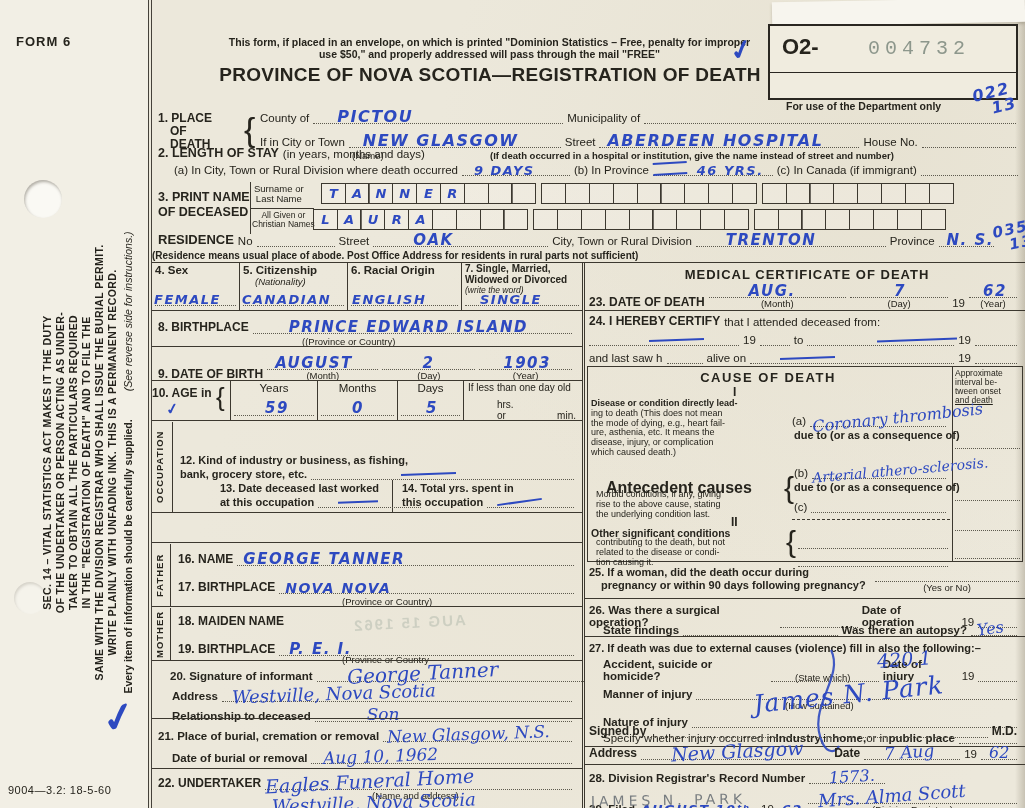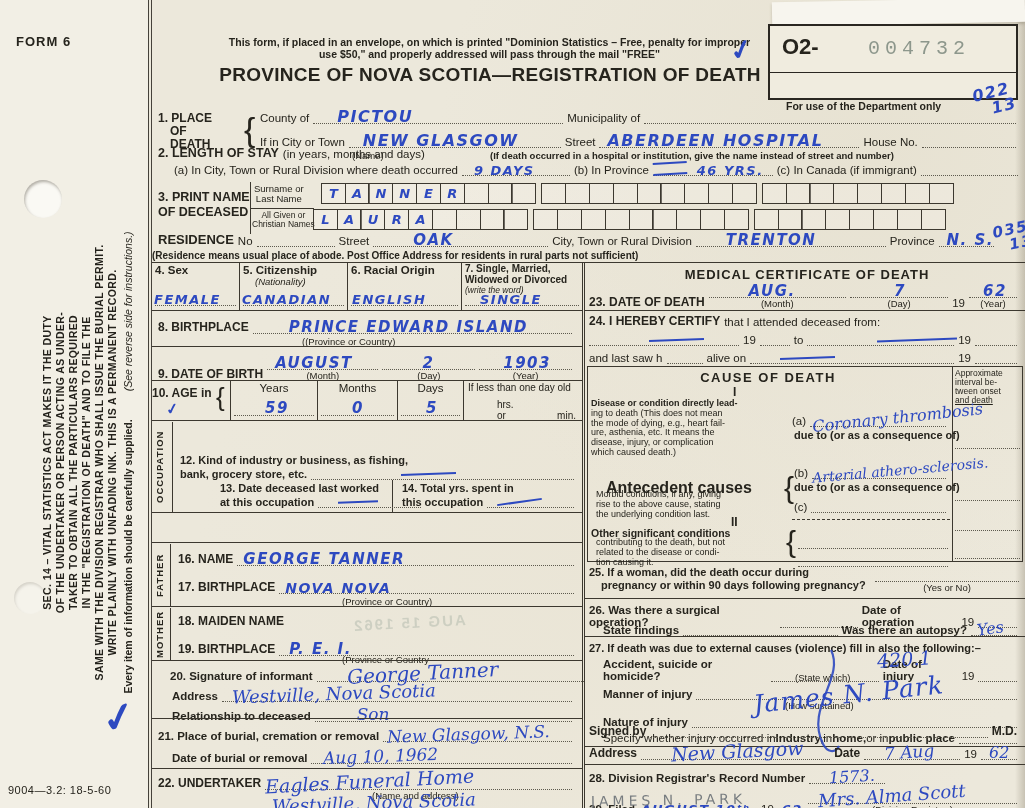--- a/index.html
+++ b/index.html
@@ -416,21 +416,21 @@
       </div>
       <div class="abs row" style="left:20px;top:426px;width:404px;">
         <span class="b" style="font-size:11.5px;">Address</span>
         <span class="seg fill">
             <span class="cur" style="left:10px;font-size:18px;transform:rotate(-2deg);">Westville, Nova Scotia</span>
           </span>
       </div>
       <div class="abs row" style="left:20px;top:446px;width:404px;">
         <span class="b" style="font-size:11.5px;">Relationship to deceased</span>
         <span class="seg fill">
-            <span class="cur" style="left:42px;font-size:17px;">Son</span>
+            <span class="cur" style="left:52px;font-size:17px;">Son</span>
           </span>
       </div>
       <div class="hr" style="left:0;top:456px;width:430px;"></div>
 
       <div class="abs row" style="left:6px;top:466px;width:418px;">
         <span class="b" style="font-size:11.5px;">21. Place of burial, cremation or removal</span>
         <span class="seg fill">
             <span class="cur" style="left:4px;font-size:17px;transform:rotate(-2deg);">New Glasgow, N.S.</span>
           </span>
       </div>

